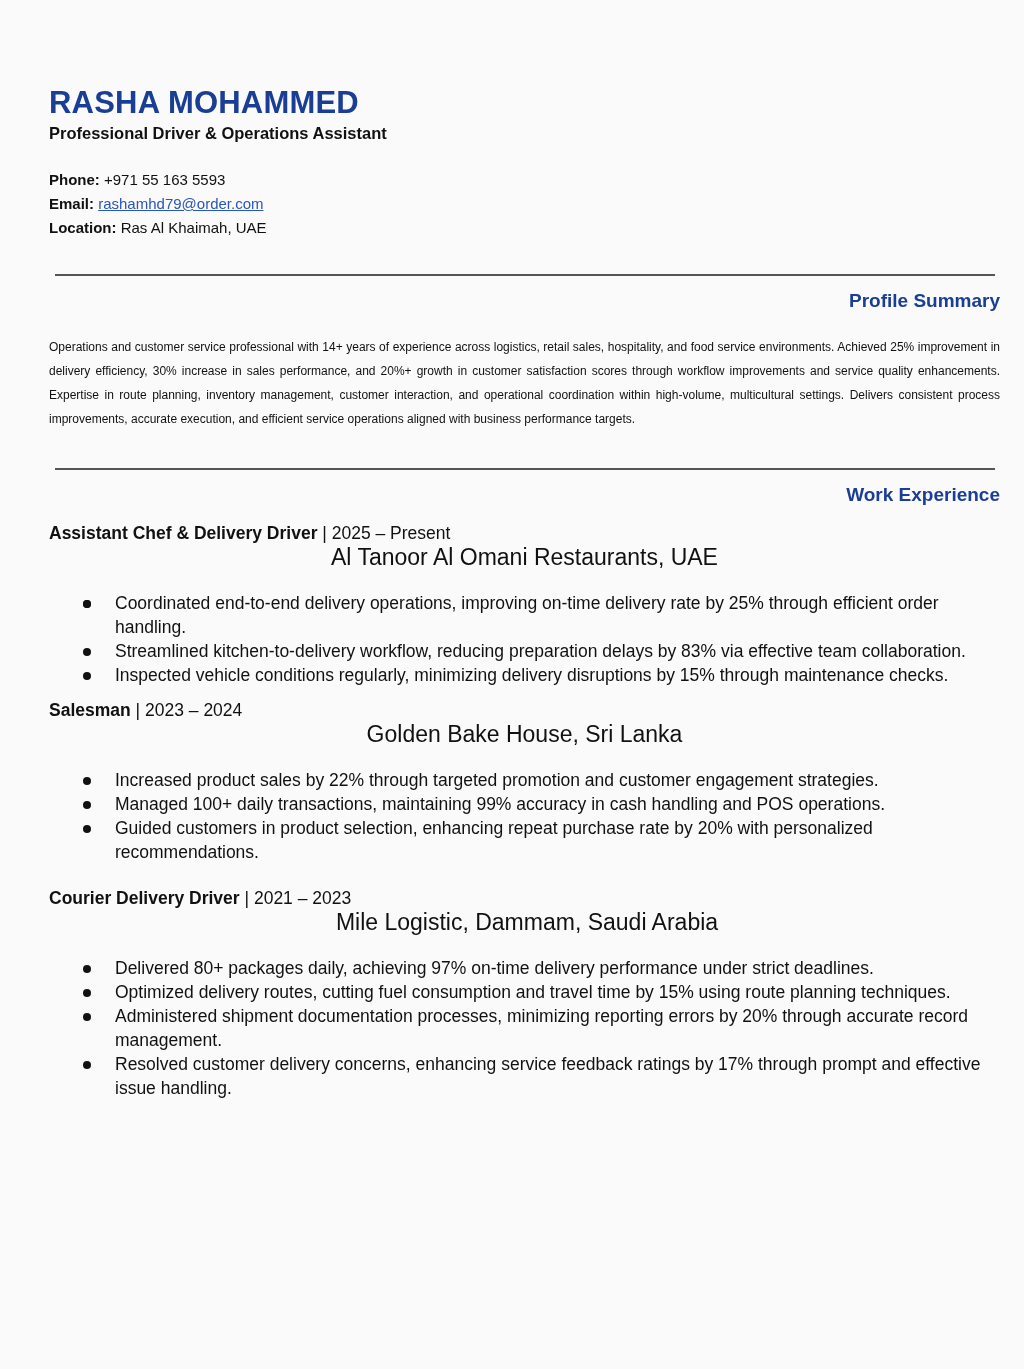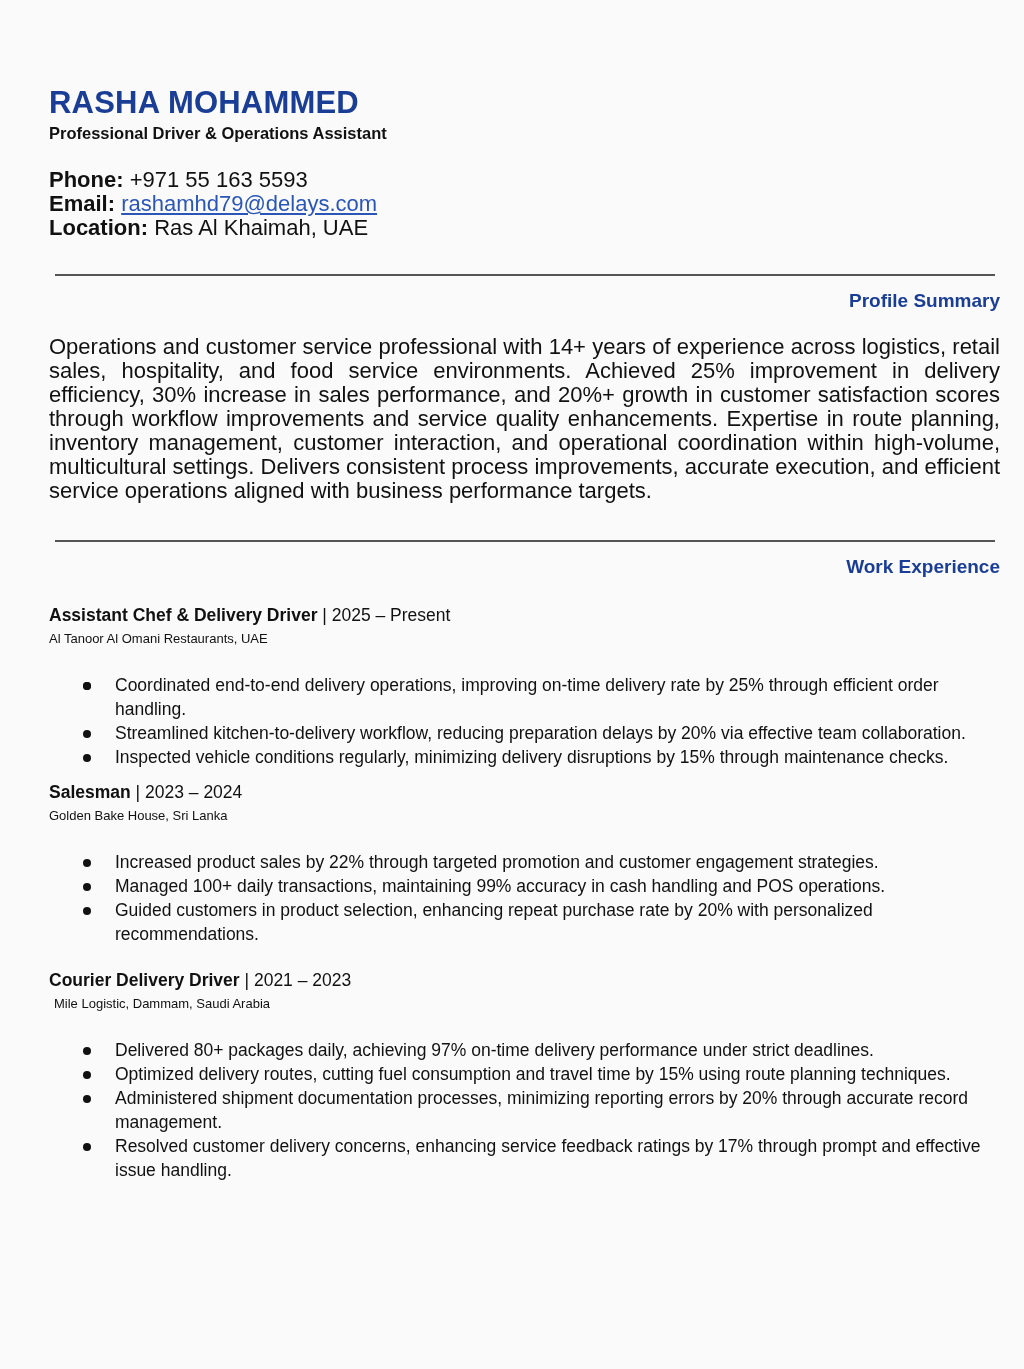--- a/index.html
+++ b/index.html
@@ -31,21 +31,21 @@
     }
     .headline {
       font-size: 16.5px;
       font-weight: bold;
       margin: 0;
       line-height: 26px;
       color: #111;
     }
     .contact {
       margin-top: 22px;
-      font-size: 22px;
+      font-size: 15px;
       line-height: 24px;
     }
     .contact .row { display: block; }
     .contact .lbl { font-weight: bold; }
     .contact a {
       color: #2a56b8;
       text-decoration: underline;
     }
     .divider {
       height: 2px;
@@ -58,33 +58,34 @@
     .section-title {
       font-size: 19px;
       font-weight: bold;
       color: #1a3e96;
       margin: 11px 0 0 0;
       line-height: 28px;
       text-align: right;
     }
     .summary {
       margin-top: 20px;
-      font-size: 22px;
+      font-size: 12px;
       line-height: 24px;
       text-align: justify;
     }
     .job { margin-top: 0; }
     .job-title-line {
       font-size: 17.5px;
       line-height: 24px;
     }
     .job-title-line .title { font-weight: bold; }
     .company {
-      font-size: 13px;
+      font-size: 23px;
       line-height: 24px;
+      text-align: center;
     }
     .company.indent { padding-left: 5px; }
     ul.bullets {
       list-style: none;
       margin: 22px 0 0 0;
       padding: 0 0 0 66px;
     }
     ul.bullets li {
       position: relative;
       font-size: 17.5px;
@@ -93,40 +94,40 @@
     }
     ul.bullets li .dot {
       position: absolute;
       left: -32px;
       top: 9px;
       width: 8px;
       height: 8px;
       border-radius: 50%;
       background: #111;
     }
-    .job1 { margin-top: 22px; }
+    .job1 { margin-top: 12px; }
     .job2 { margin-top: 11px; }
     .job3 { margin-top: 22px; }
   </style>
 </head>
 <body>
 
 <div class="page">
 
   <h1 class="name">RASHA MOHAMMED</h1>
   <p class="headline">Professional Driver &amp; Operations Assistant</p>
 
   <div class="contact">
     <span class="row">
       <span class="lbl">Phone:</span>
       <span>+971 55 163 5593</span>
     </span>
     <span class="row">
       <span class="lbl">Email:</span>
-      <a>rashamhd79@delays.com</a>
+      <a>rashamhd79@order.com</a>
     </span>
     <span class="row">
       <span class="lbl">Location:</span>
       <span>Ras Al Khaimah, UAE</span>
     </span>
   </div>
 
   <div class="divider d1"></div>
 
   <h2 class="section-title">Profile Summary</h2>
@@ -136,21 +137,21 @@
 
   <h2 class="section-title">Work Experience</h2>
 
   <div id="jobs">
       <div class="job job1">
         <div class="job-title-line"><span class="title">Assistant Chef &amp; Delivery Driver</span><span> | 2025 – Present</span></div>
         <div class="company">Al Tanoor Al Omani Restaurants, UAE</div>
         <ul class="bullets">
           <li><span class="dot"></span></li>
           <li><span class="dot"></span><span>Coordinated end-to-end delivery operations, improving on-time delivery rate by 25% through efficient order handling.</span></li>
-          <li><span class="dot"></span><span>Streamlined kitchen-to-delivery workflow, reducing preparation delays by 20% via effective team collaboration.</span></li>
+          <li><span class="dot"></span><span>Streamlined kitchen-to-delivery workflow, reducing preparation delays by 83% via effective team collaboration.</span></li>
           <li><span class="dot"></span><span>Inspected vehicle conditions regularly, minimizing delivery disruptions by 15% through maintenance checks.</span></li>
         </ul>
       </div>
       <div class="job job2">
         <div class="job-title-line"><span class="title">Salesman</span><span> | 2023 – 2024</span></div>
         <div class="company">Golden Bake House, Sri Lanka</div>
         <ul class="bullets">
           <li><span class="dot"></span><span>Increased product sales by 22% through targeted promotion and customer engagement strategies.</span></li>
           <li><span class="dot"></span><span>Managed 100+ daily transactions, maintaining 99% accuracy in cash handling and POS operations.</span></li>
           <li><span class="dot"></span><span>Guided customers in product selection, enhancing repeat purchase rate by 20% with personalized recommendations.</span></li>

